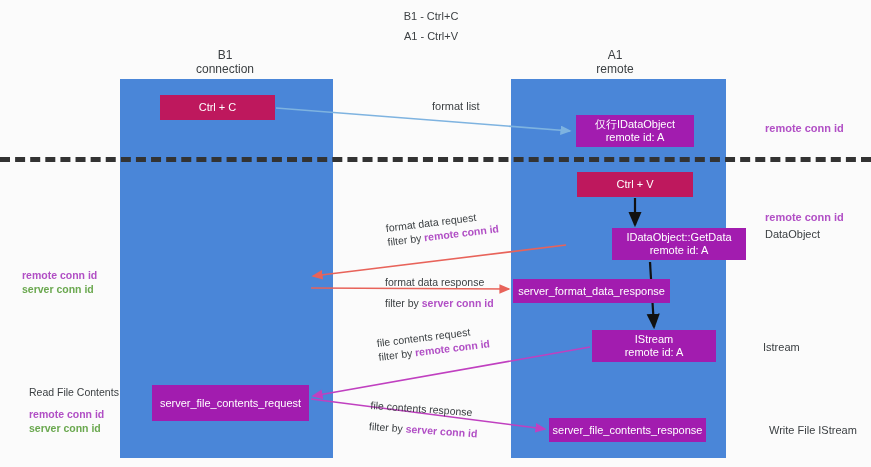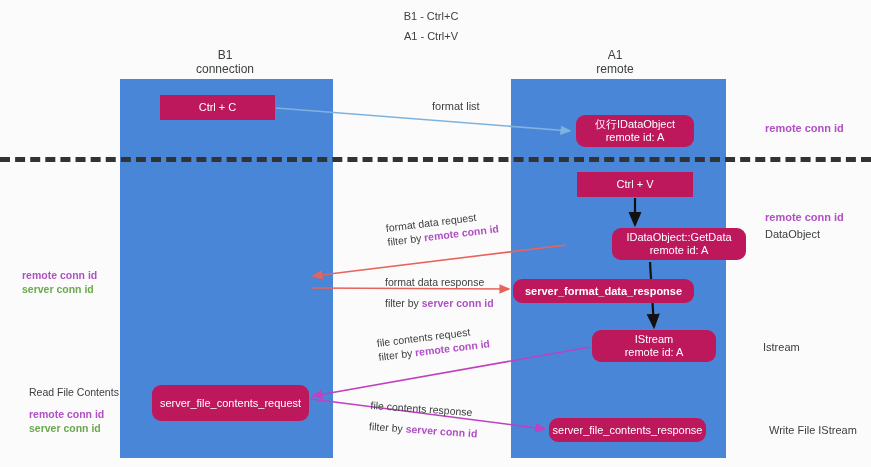--- a/index.html
+++ b/index.html
@@ -27,28 +27,28 @@
   .lane-head-b1{left:150px;top:48px;width:150px;}
   .lane-head-a1{left:540px;top:48px;width:150px;}
 
   .node{
     position:absolute;
     display:flex;flex-direction:column;align-items:center;justify-content:center;
     text-align:center;color:#ffffff;font-size:11px;line-height:13px;
     box-sizing:border-box;padding:2px 4px;
   }
   .node.green{background:#be185d;}
-  .node.orange{background:#be185d;border-radius:9px;}
+  .node.orange{background:#a21caf;}
 
   .n-ctrlc{left:160px;top:95px;width:115px;height:25px;}
   .n-dataobject{left:576px;top:115px;width:118px;height:32px;}
   .n-ctrlv{left:577px;top:172px;width:116px;height:25px;}
   .n-getdata{left:568px;top:228px;width:134px;height:32px;margin-left:44px;}
   .n-sfdreq{left:152px;top:268px;width:157px;height:24px;}
-  .n-sfdresp{left:513px;top:279px;width:181px;height:24px;font-weight:bold;}
+  .n-sfdresp{left:513px;top:279px;width:157px;height:24px;}
   .n-istream{left:592px;top:330px;width:124px;height:32px;}
   .n-sfcreq{left:152px;top:385px;width:157px;height:36px;}
   .n-sfcresp{left:549px;top:418px;width:157px;height:24px;}
 
   .lbl{position:absolute;font-size:11px;line-height:13px;color:#3c4043;white-space:nowrap;padding-left:34px;}
   .purple{color:#b14fc5;font-weight:bold;}
   .green-t{color:#6aa84f;font-weight:bold;}
 
   .lbl-formatlist{left:398px;top:100px;}
   .lbl-remoteconn1{left:731px;top:122px;}

